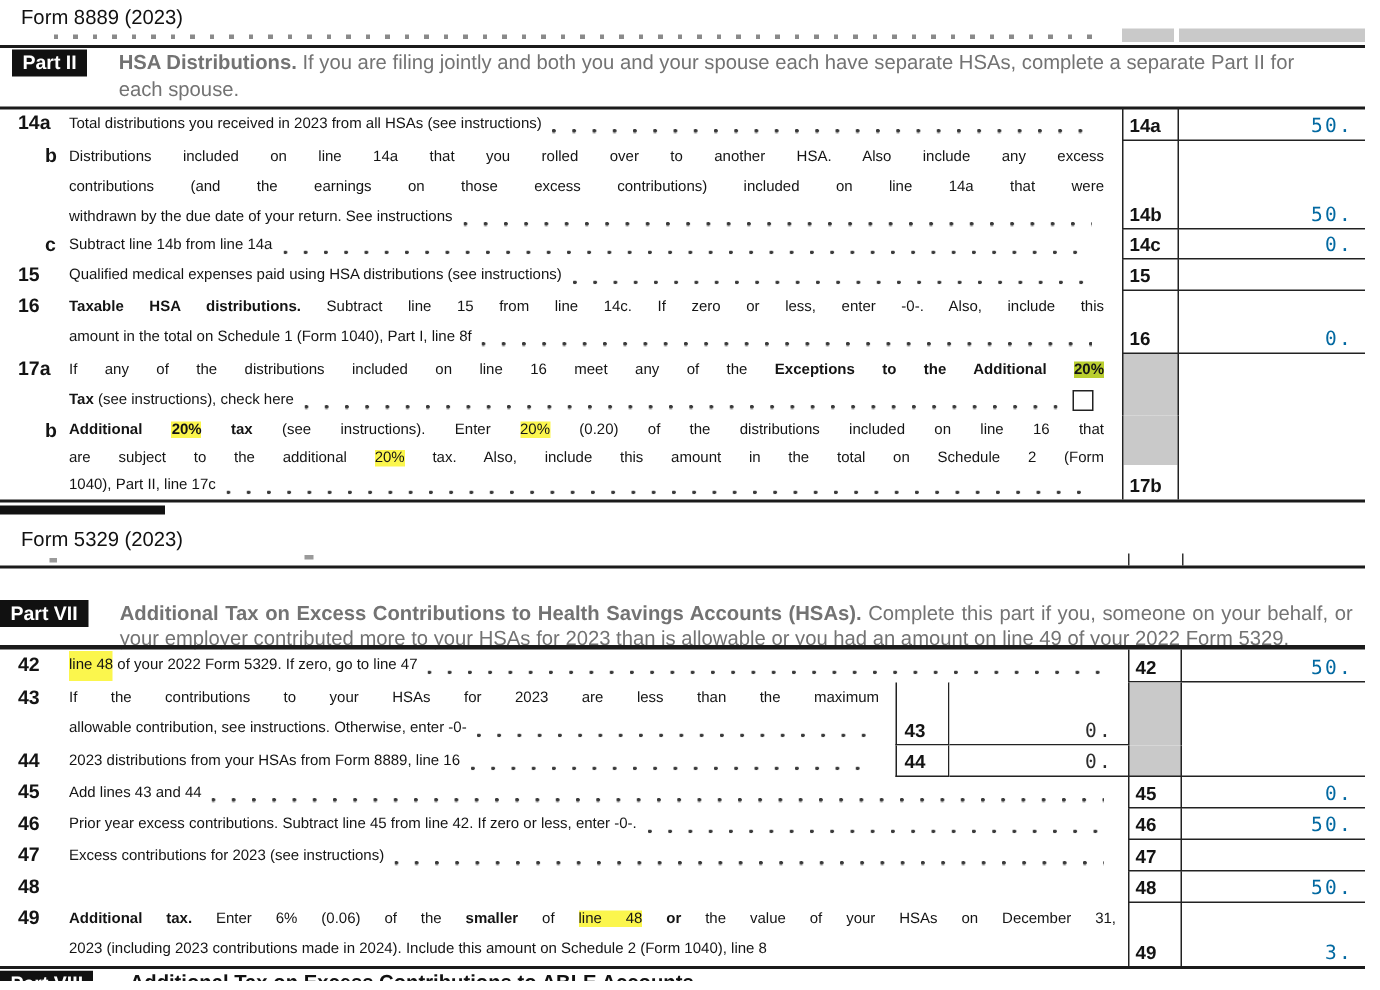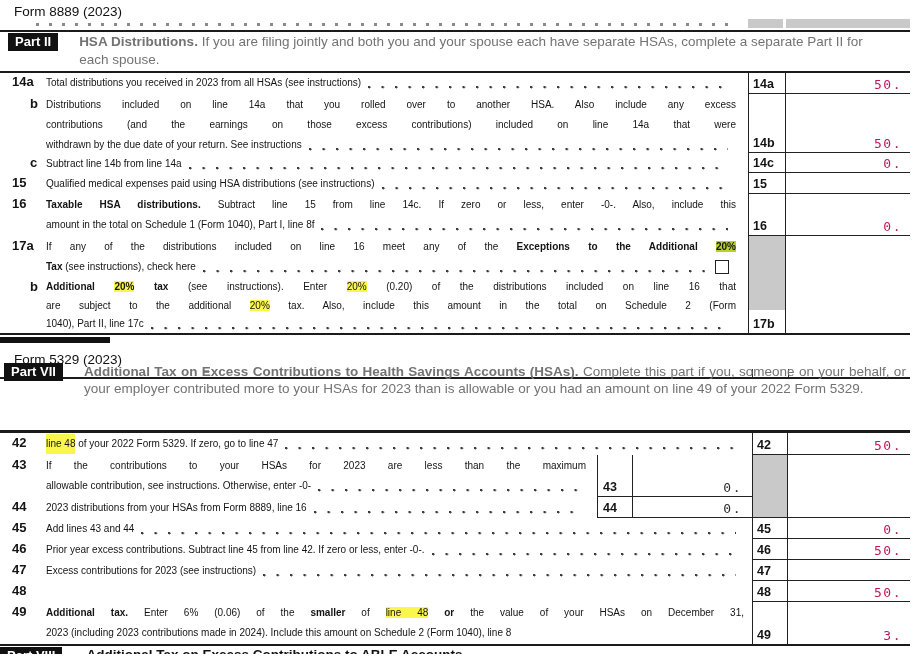--- a/index.html
+++ b/index.html
@@ -34,21 +34,21 @@
         background-image:radial-gradient(circle at 1.2px 1.2px,#3a3a3a 1.1px,transparent 1.5px);
         background-size:13.5px 3px;background-repeat:repeat-x;background-position:left bottom 4px;}
   .cbx{flex:0 0 auto;width:12px;height:12px;border:1.5px solid #222;background:#fff;
         align-self:flex-end;margin:0 7px 3px 2px;}
   .ncell{margin-left:auto;flex:0 0 38px;box-sizing:border-box;
         border-left:1.2px solid #222;border-right:1.2px solid #222;
         display:flex;align-items:flex-end;padding:0 0 2px 4px;font-weight:700;font-size:12.5px;}
   .f5329 .ncell{flex:0 0 36px;}
   .vcell{flex:0 0 124px;box-sizing:border-box;display:flex;align-items:flex-end;justify-content:flex-end;
         padding:0 8px 1px 0;font-family:"DejaVu Sans Mono","Liberation Mono",monospace;
-        font-size:13px;letter-spacing:1.5px;color:#be185d;}
+        font-size:13px;letter-spacing:1.5px;color:#0369a1;}
   .f5329 .vcell{flex:0 0 122px;}
   .bb{border-bottom:1.2px solid #222;}
   .gray{background:#c9c9c9;}
   .grad{background:linear-gradient(to bottom,#c9c9c9 0 33px,#fff 33px);}
   .ibn{position:absolute;left:597px;top:0;bottom:0;width:36px;box-sizing:border-box;background:#fff;
         border-left:1.2px solid #222;border-right:1.2px solid #222;border-bottom:1.2px solid #222;
         display:flex;align-items:flex-end;padding:0 0 2px 5px;font-weight:700;font-size:12.5px;}
   .ibv{position:absolute;left:633px;top:0;bottom:0;width:119px;box-sizing:border-box;background:#fff;
         border-bottom:1.2px solid #222;display:flex;align-items:flex-end;justify-content:flex-end;
         padding:0 10px 1px 0;font-family:"DejaVu Sans Mono","Liberation Mono",monospace;
@@ -146,21 +146,21 @@
 
   <div class="ftitle" style="top:352px;">Form 5329 (2023)</div>
 
   <div class="tinymark" style="top:372px;left:33px;width:5px;"></div>
   <div class="tinymark" style="top:370px;left:203px;width:6px;"></div>
   <div class="vline" style="left:752px;top:369px;height:8px;"></div>
   <div class="vline" style="left:788px;top:369px;height:8px;"></div>
 
   <div class="hline" style="top:377px;height:2px;"></div>
 
-  <div class="parthdr" style="top:363px;justify-content:center;">
+  <div class="parthdr" style="top:400px;">
     <div class="pbox">Part VII</div>
     <div class="ptext w5329"><span class="b">Additional Tax on Excess Contributions to Health Savings Accounts (HSAs).</span><span> Complete this part if you, someone on your behalf, or your employer contributed more to your HSAs for 2023 than is allowable or you had an amount on line 49 of your 2022 Form 5329.</span></div>
   </div>
 
   <div class="hline" style="top:430px;height:2.5px;"></div>
 
   <div id="t5329" class="ftable f5329" style="top:433px;">
       <div class="frow" style="height: 22px;">
         <div class="gutter"><span>42</span></div>
         <div class="tw">

